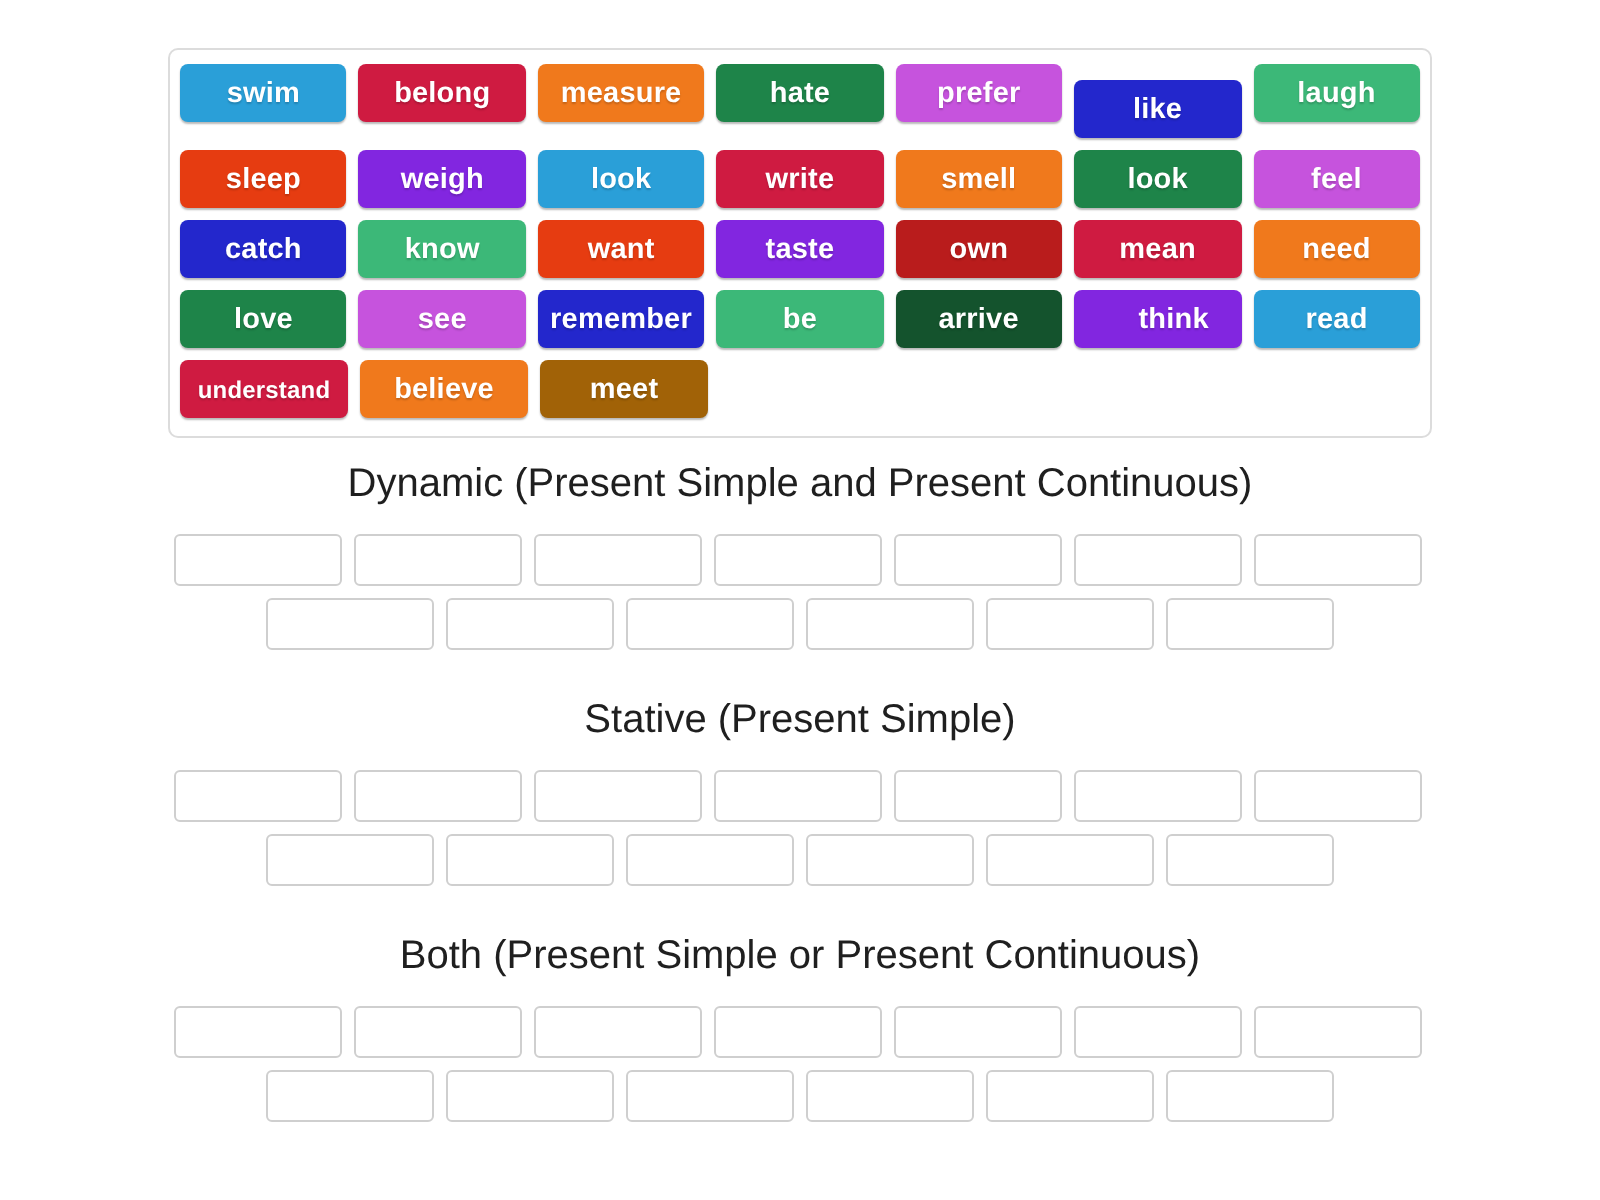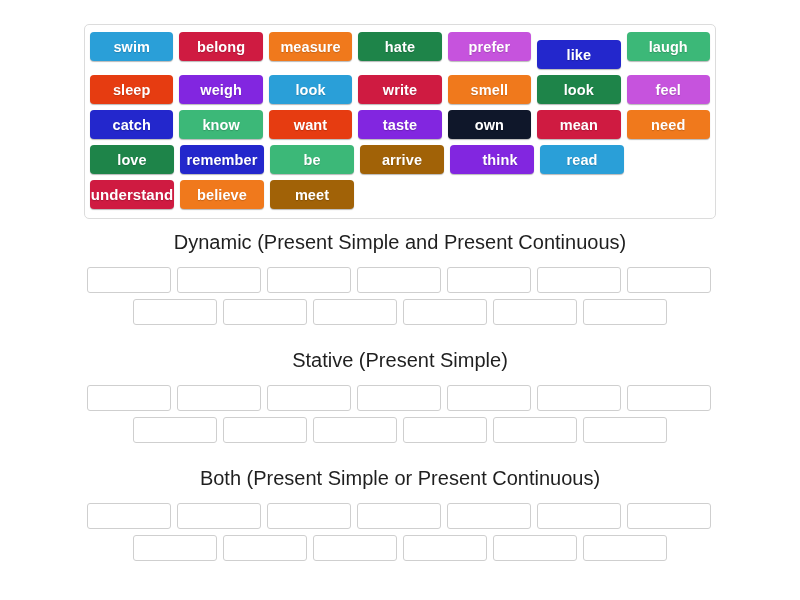--- a/index.html
+++ b/index.html
@@ -53,21 +53,21 @@
     font-weight: bold;
     font-family: "Liberation Sans", sans-serif;
     letter-spacing: 0.1px;
     box-shadow: 0 1px 1px rgba(0,0,0,0.28);
     text-shadow: 0 1px 1px rgba(0,0,0,0.18);
     box-sizing: border-box;
     cursor: move;
     white-space: nowrap;
     overflow: hidden;
   }
-  .tile.narrow-text { font-size: 15px; }
+  .tile.narrow-text { font-size: 12px; }
 
   
   .group {
     position: absolute;
     left: 84px;
     width: 632px;
   }
   .group-title {
     text-align: center;
     font-size: 20px;
@@ -119,29 +119,30 @@
         <div class="tile" style="background: rgb(207, 27, 65);">write</div>
         <div class="tile" style="background: rgb(240, 121, 28);">smell</div>
         <div class="tile" style="background: rgb(30, 132, 73);">look</div>
         <div class="tile" style="background: rgb(198, 83, 221);">feel</div>
       </div>
       <div class="bank-row">
         <div class="tile" style="background: rgb(35, 39, 204);">catch</div>
         <div class="tile" style="background: rgb(60, 184, 120);">know</div>
         <div class="tile" style="background: rgb(230, 60, 17);">want</div>
         <div class="tile" style="background: rgb(130, 38, 224);">taste</div>
-        <div class="tile" style="background: #0f172a;">own</div>
+        <div class="tile" style="background: #b91c1c;">own</div>
         <div class="tile" style="background: rgb(207, 27, 65);">mean</div>
         <div class="tile" style="background: rgb(240, 121, 28);">need</div>
       </div>
       <div class="bank-row">
         <div class="tile" style="background: rgb(30, 132, 73);">love</div>
+        <div class="tile" style="background: rgb(198, 83, 221);">see</div>
         <div class="tile" style="background: rgb(35, 39, 204);">remember</div>
         <div class="tile" style="background: rgb(60, 184, 120);">be</div>
-        <div class="tile" style="background: #a16207;">arrive</div>
+        <div class="tile" style="background: #14532d;">arrive</div>
         <div class="tile" style="background: rgb(130, 38, 224); padding-left: 16px;">think</div>
         <div class="tile" style="background: rgb(42, 159, 216);">read</div>
       </div>
       <div class="bank-row">
         <div class="tile narrow-text" style="background: rgb(207, 27, 65);">understand</div>
         <div class="tile" style="background: rgb(240, 121, 28);">believe</div>
         <div class="tile" style="background: #a16207;">meet</div>
       </div>
     </div>
 

